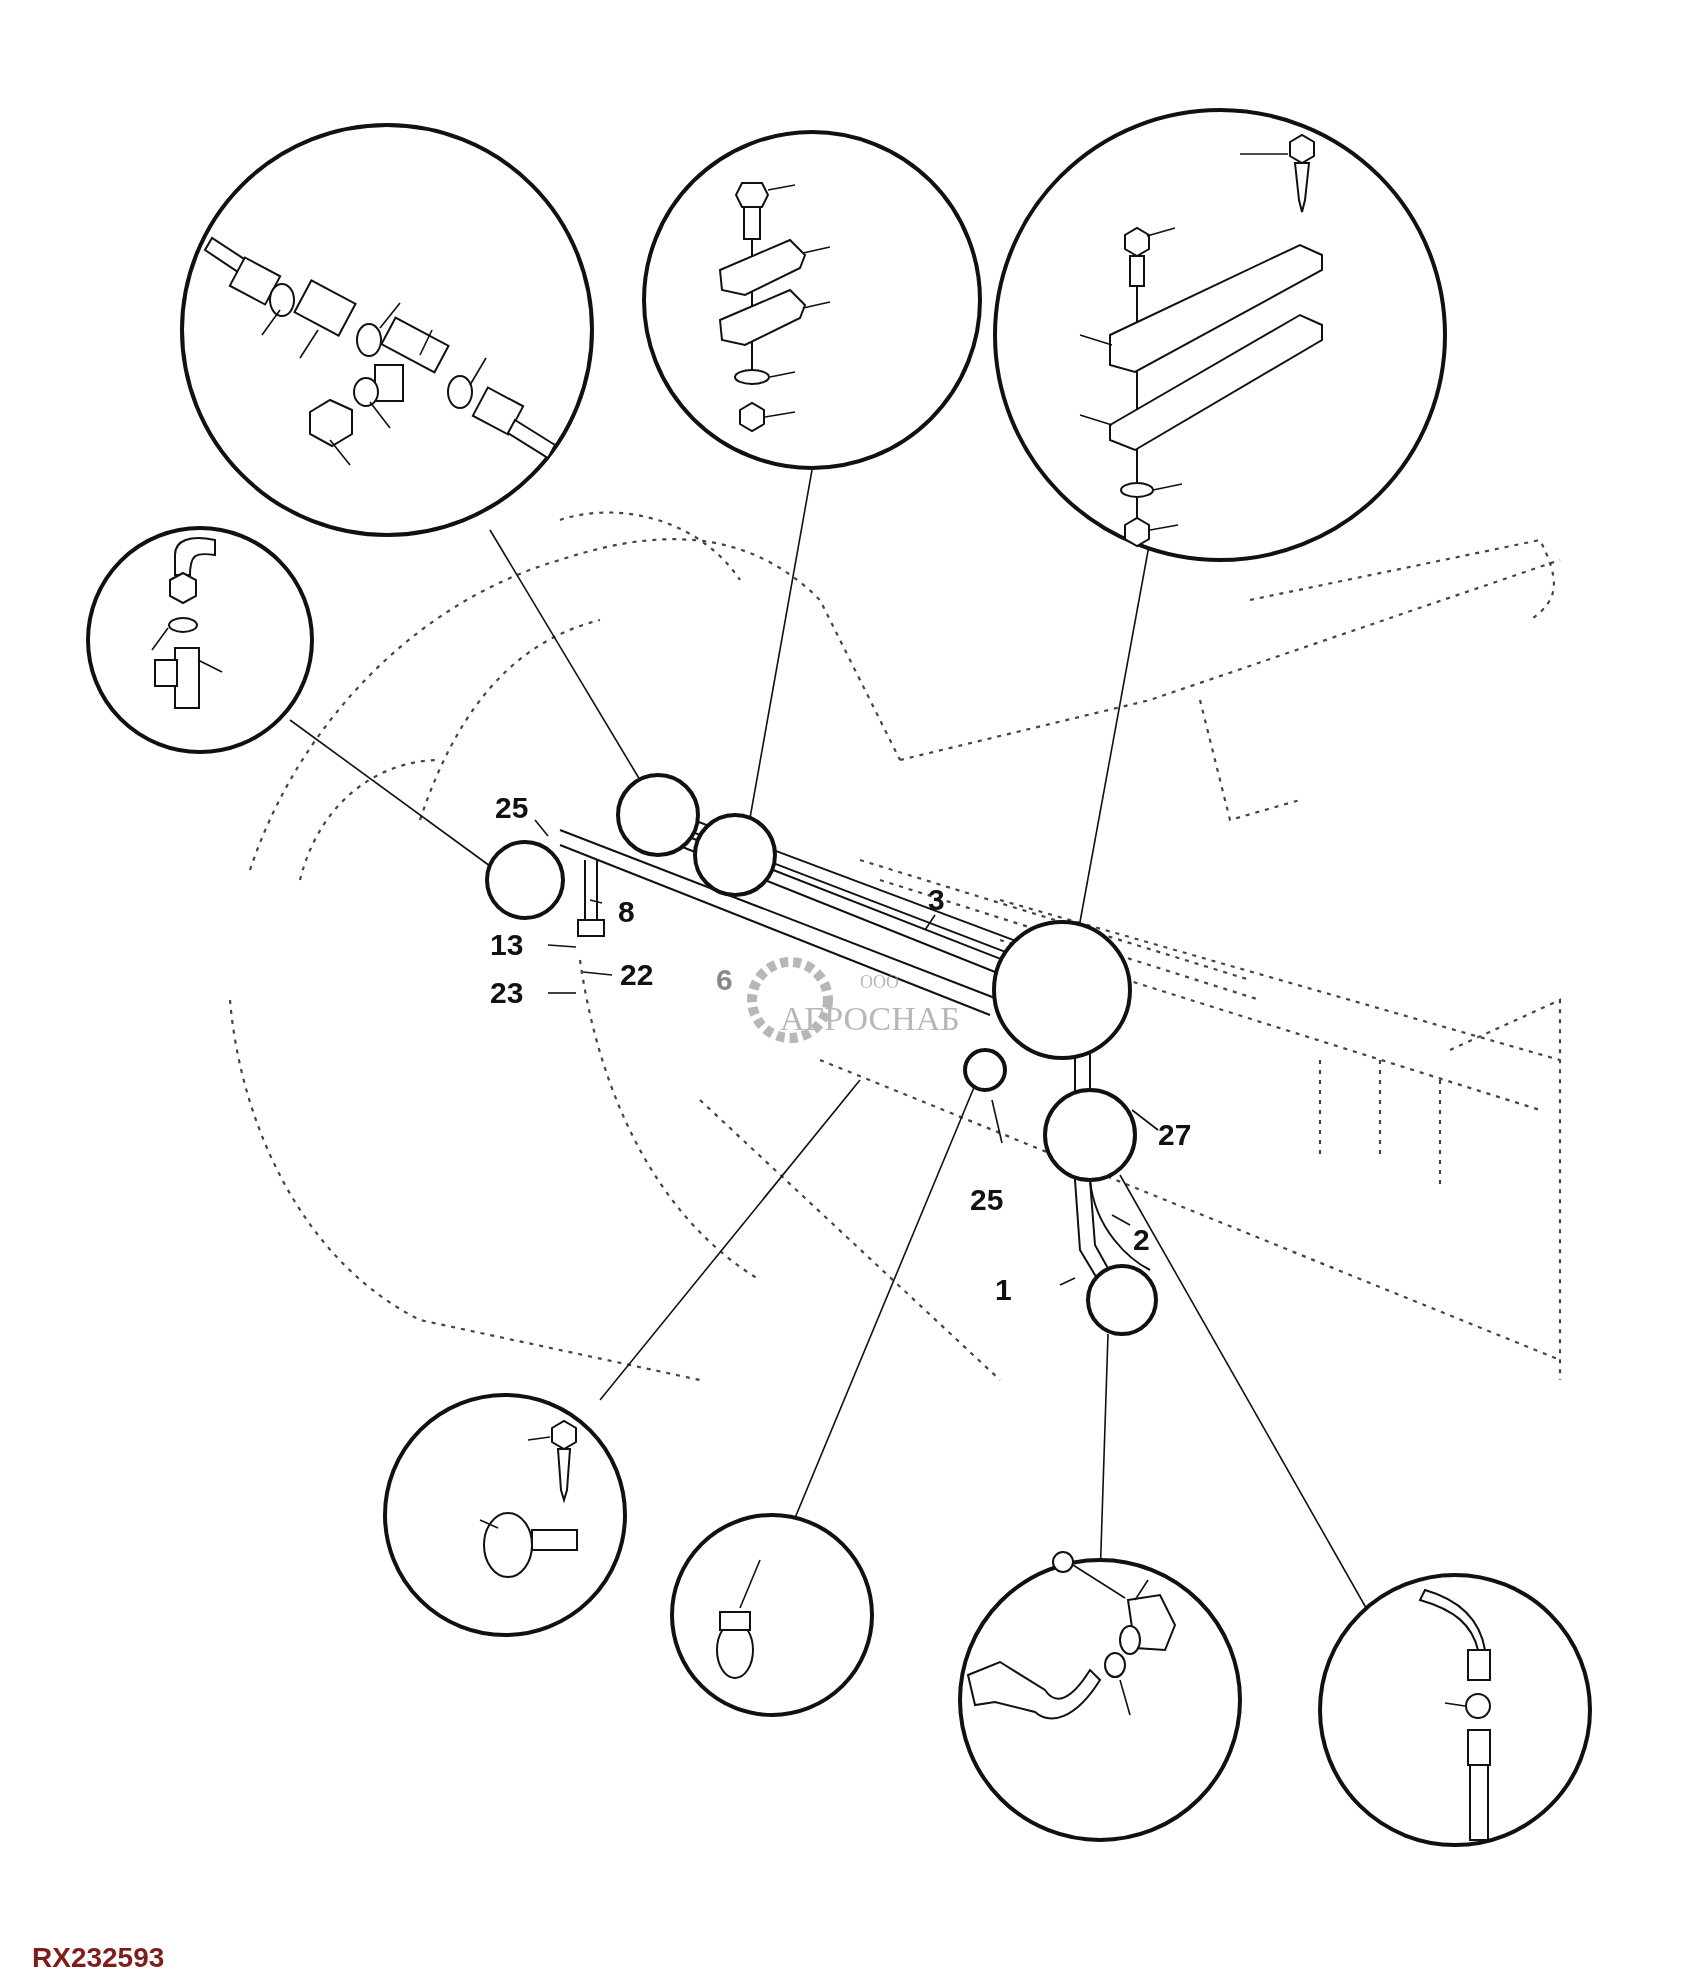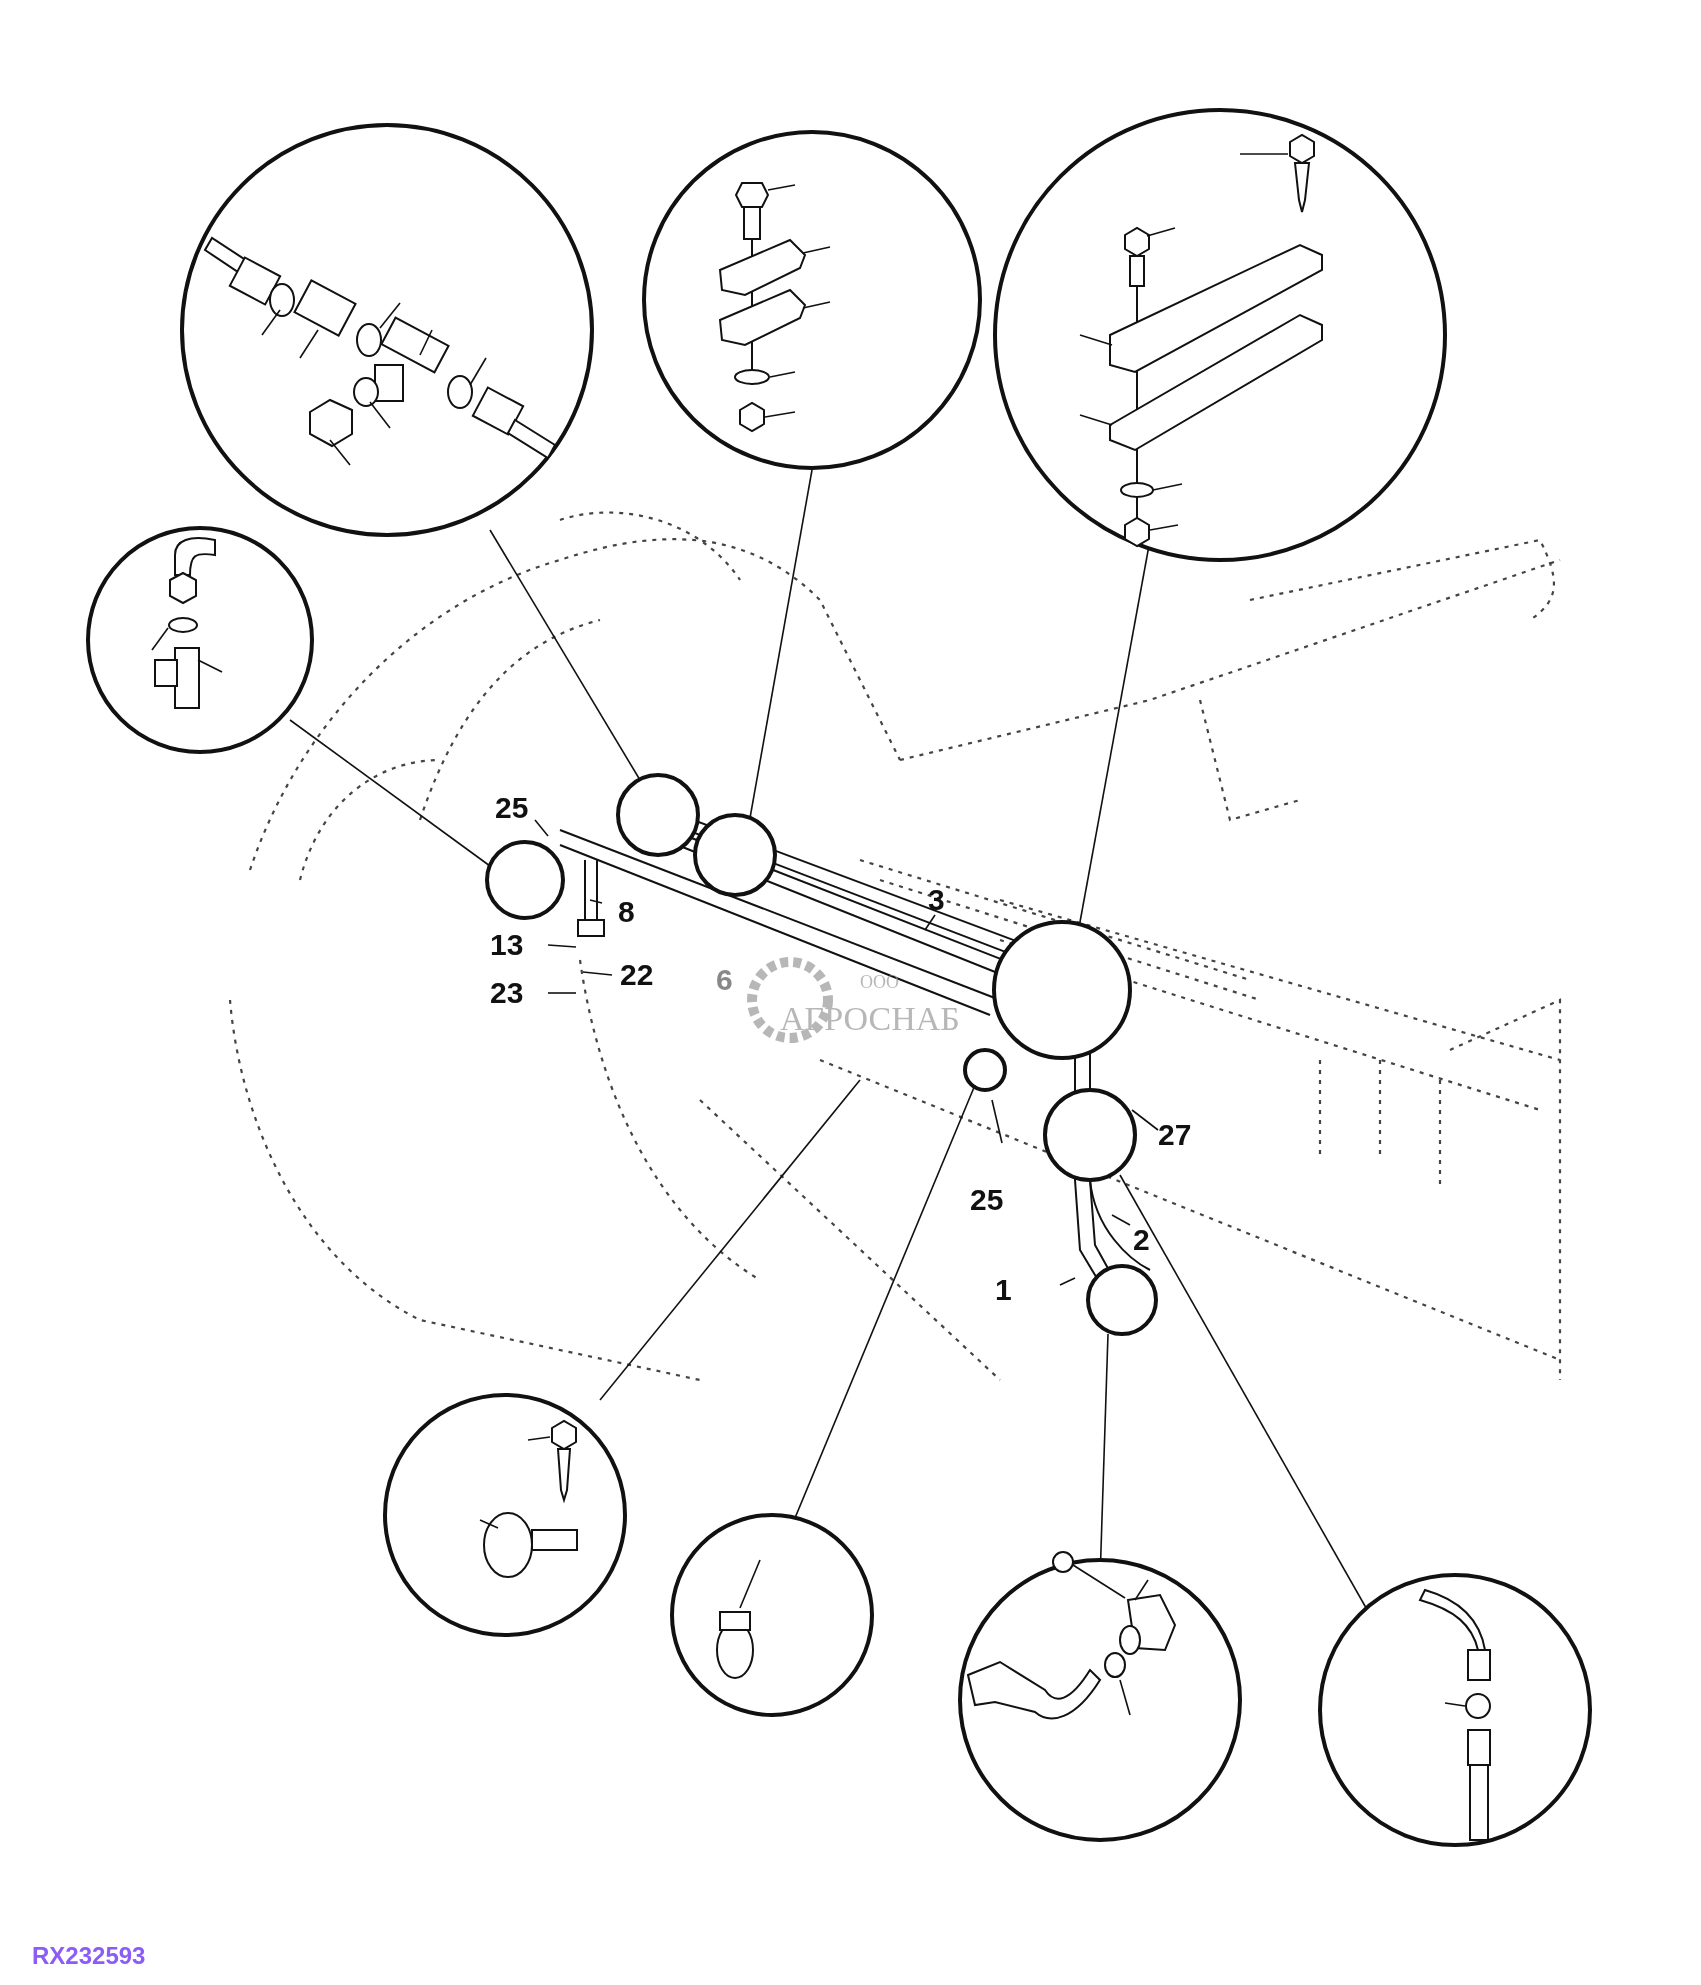--- a/index.html
+++ b/index.html
@@ -5,21 +5,21 @@
   html,body{margin:0;padding:0;background:#fff;}
   body{width:1701px;height:1985px;position:relative;overflow:hidden;font-family:"Liberation Sans",sans-serif;}
   svg{position:absolute;left:0;top:0;}
   .lbl{font-family:"Liberation Sans",sans-serif;font-weight:bold;font-size:30px;fill:#111;}
   .lead{stroke:#111;stroke-width:1.6;fill:none;}
   .circ{stroke:#111;stroke-width:4;fill:#fff;}
   .part{stroke:#111;stroke-width:2;fill:#fff;}
   .bg{stroke:#444;stroke-width:2.2;fill:none;stroke-dasharray:4 6;}
   .pipe{stroke:#111;stroke-width:2;fill:none;}
   .wm{font-family:"Liberation Serif",serif;font-size:34px;fill:#9a9a9a;}
-  .code{position:absolute;left:32px;top:1942px;font-weight:bold;font-size:24px;color:#8b5cf6;}
+  .code{position:absolute;left:32px;top:1942px;font-weight:bold;font-size:28px;color:#7f1d1d;}
 </style>
 </head>
 <body>
 
 <svg width="1701" height="1985" viewBox="0 0 1701 1985">
 
   <g>
     <path class="bg" d="M250 870 C300 720 420 600 560 560 C680 520 760 540 820 600 L900 760"></path>
     <path class="bg" d="M230 1000 C240 1120 300 1260 420 1320 L700 1380"></path>
     <path class="bg" d="M560 520 C620 500 700 520 740 580"></path>

